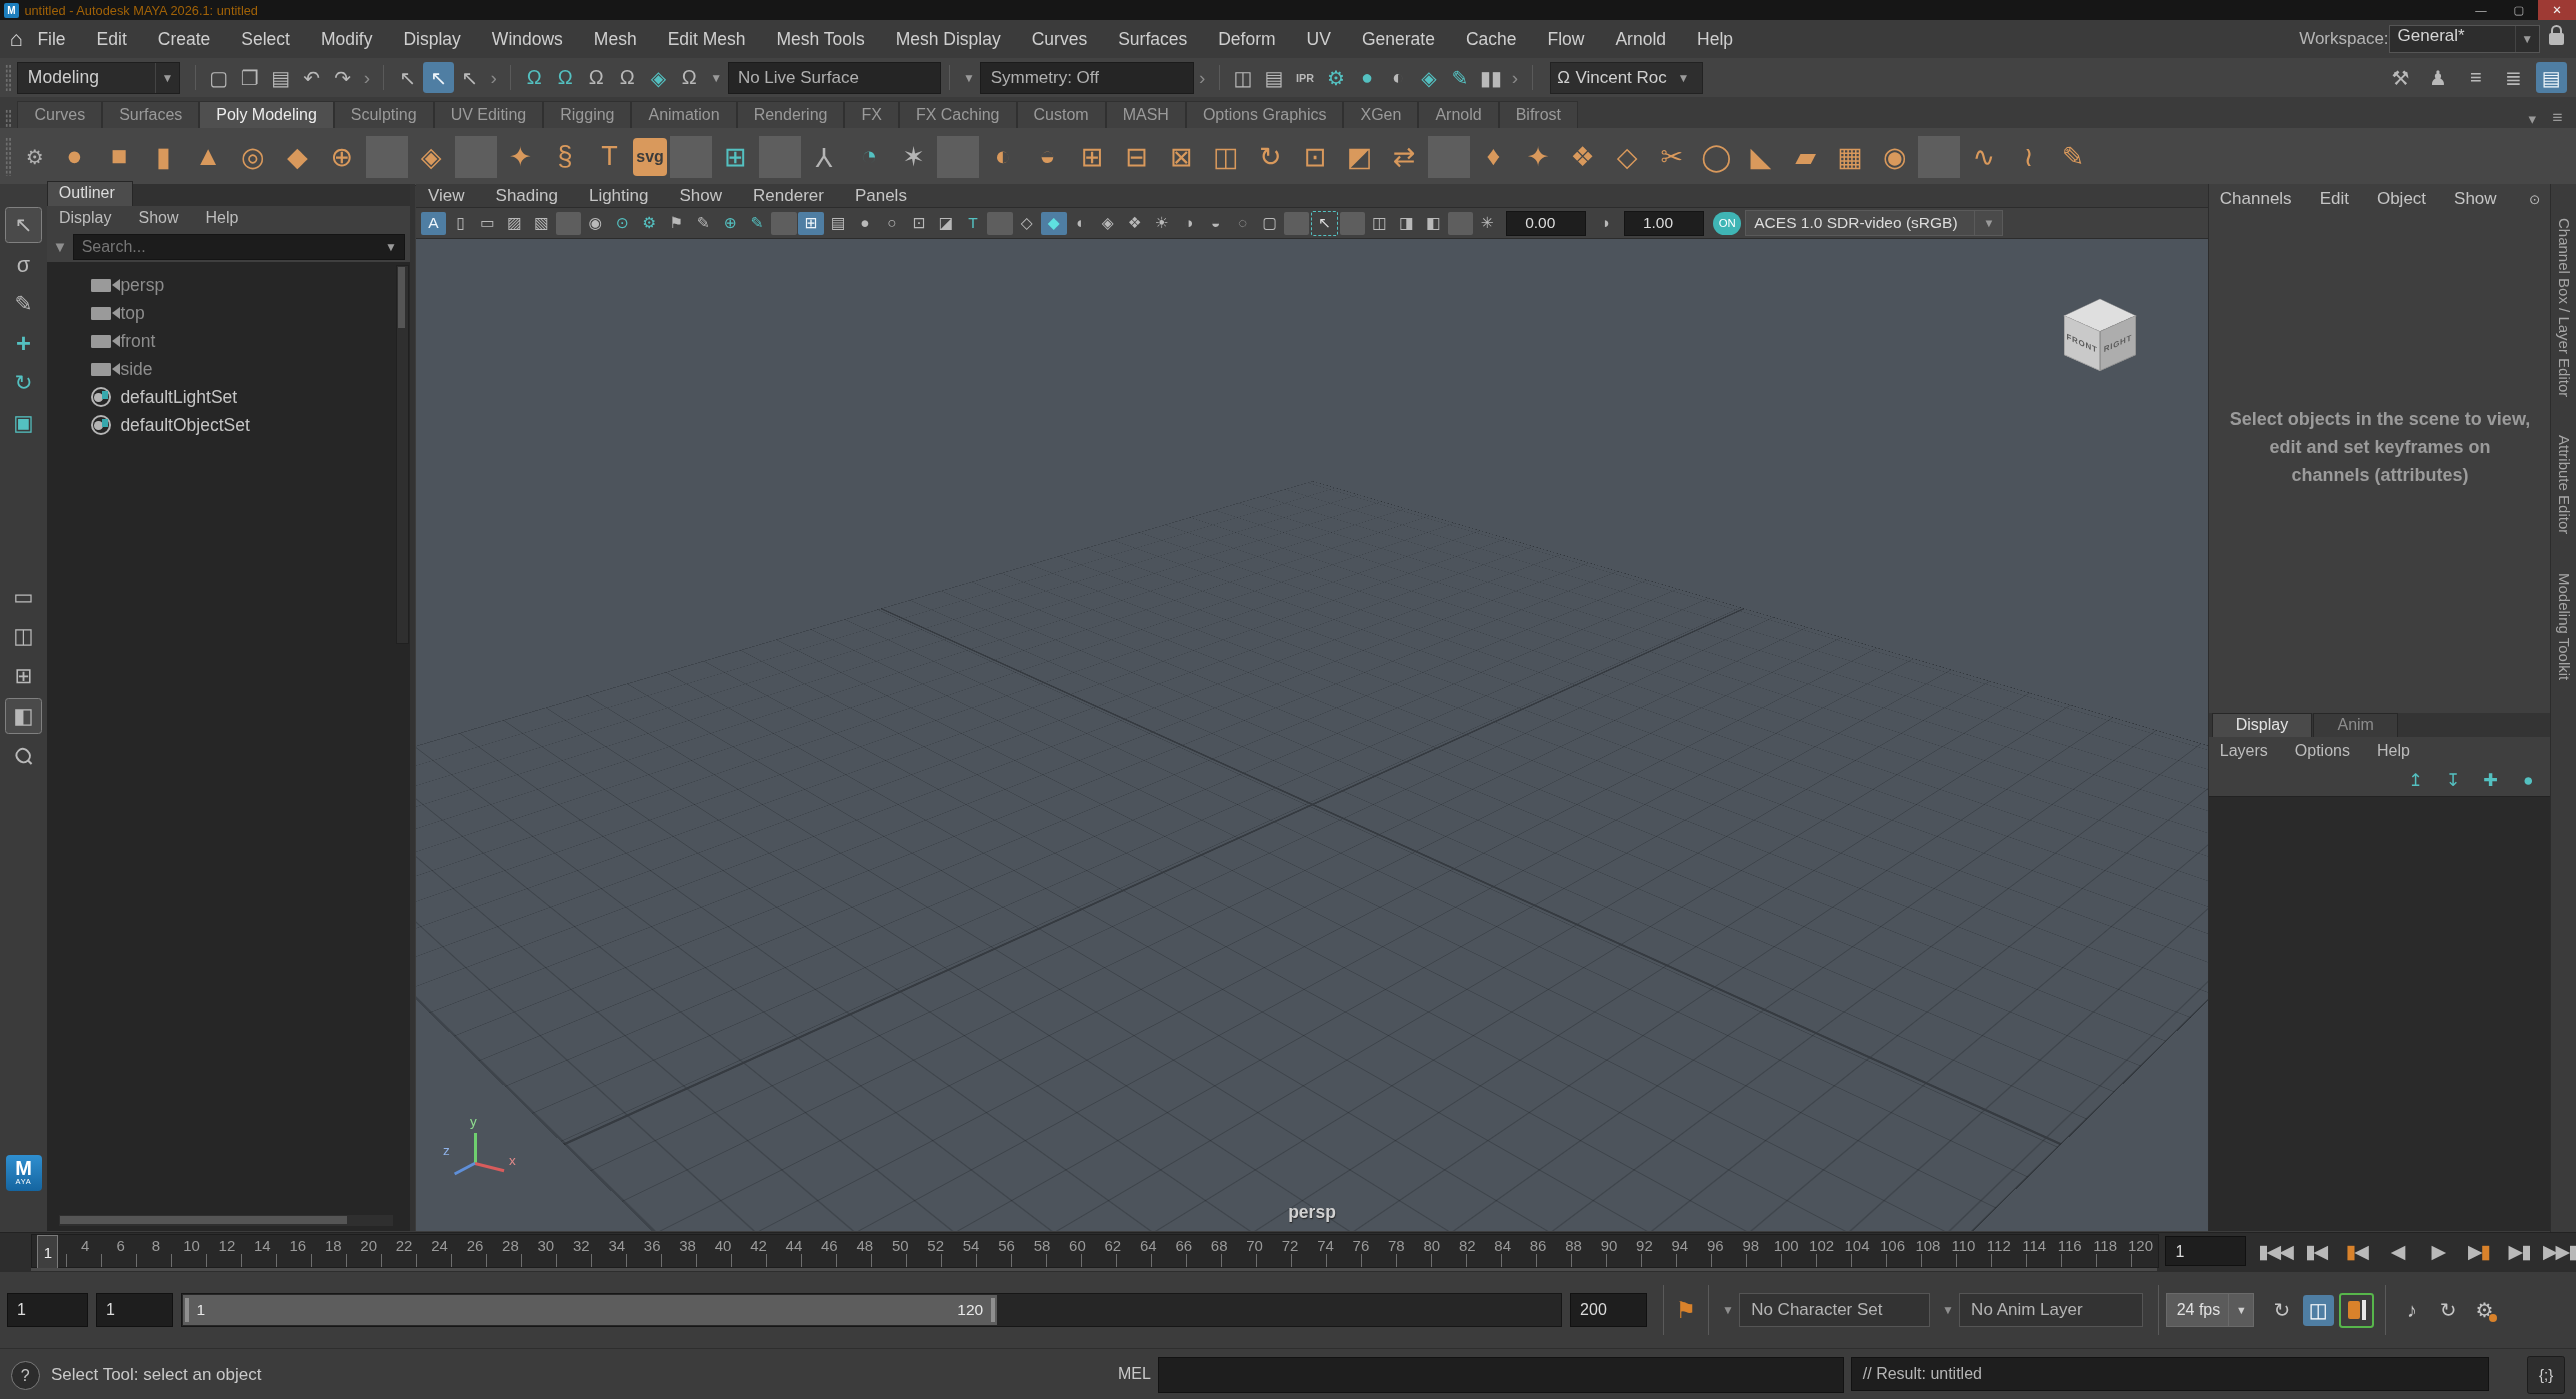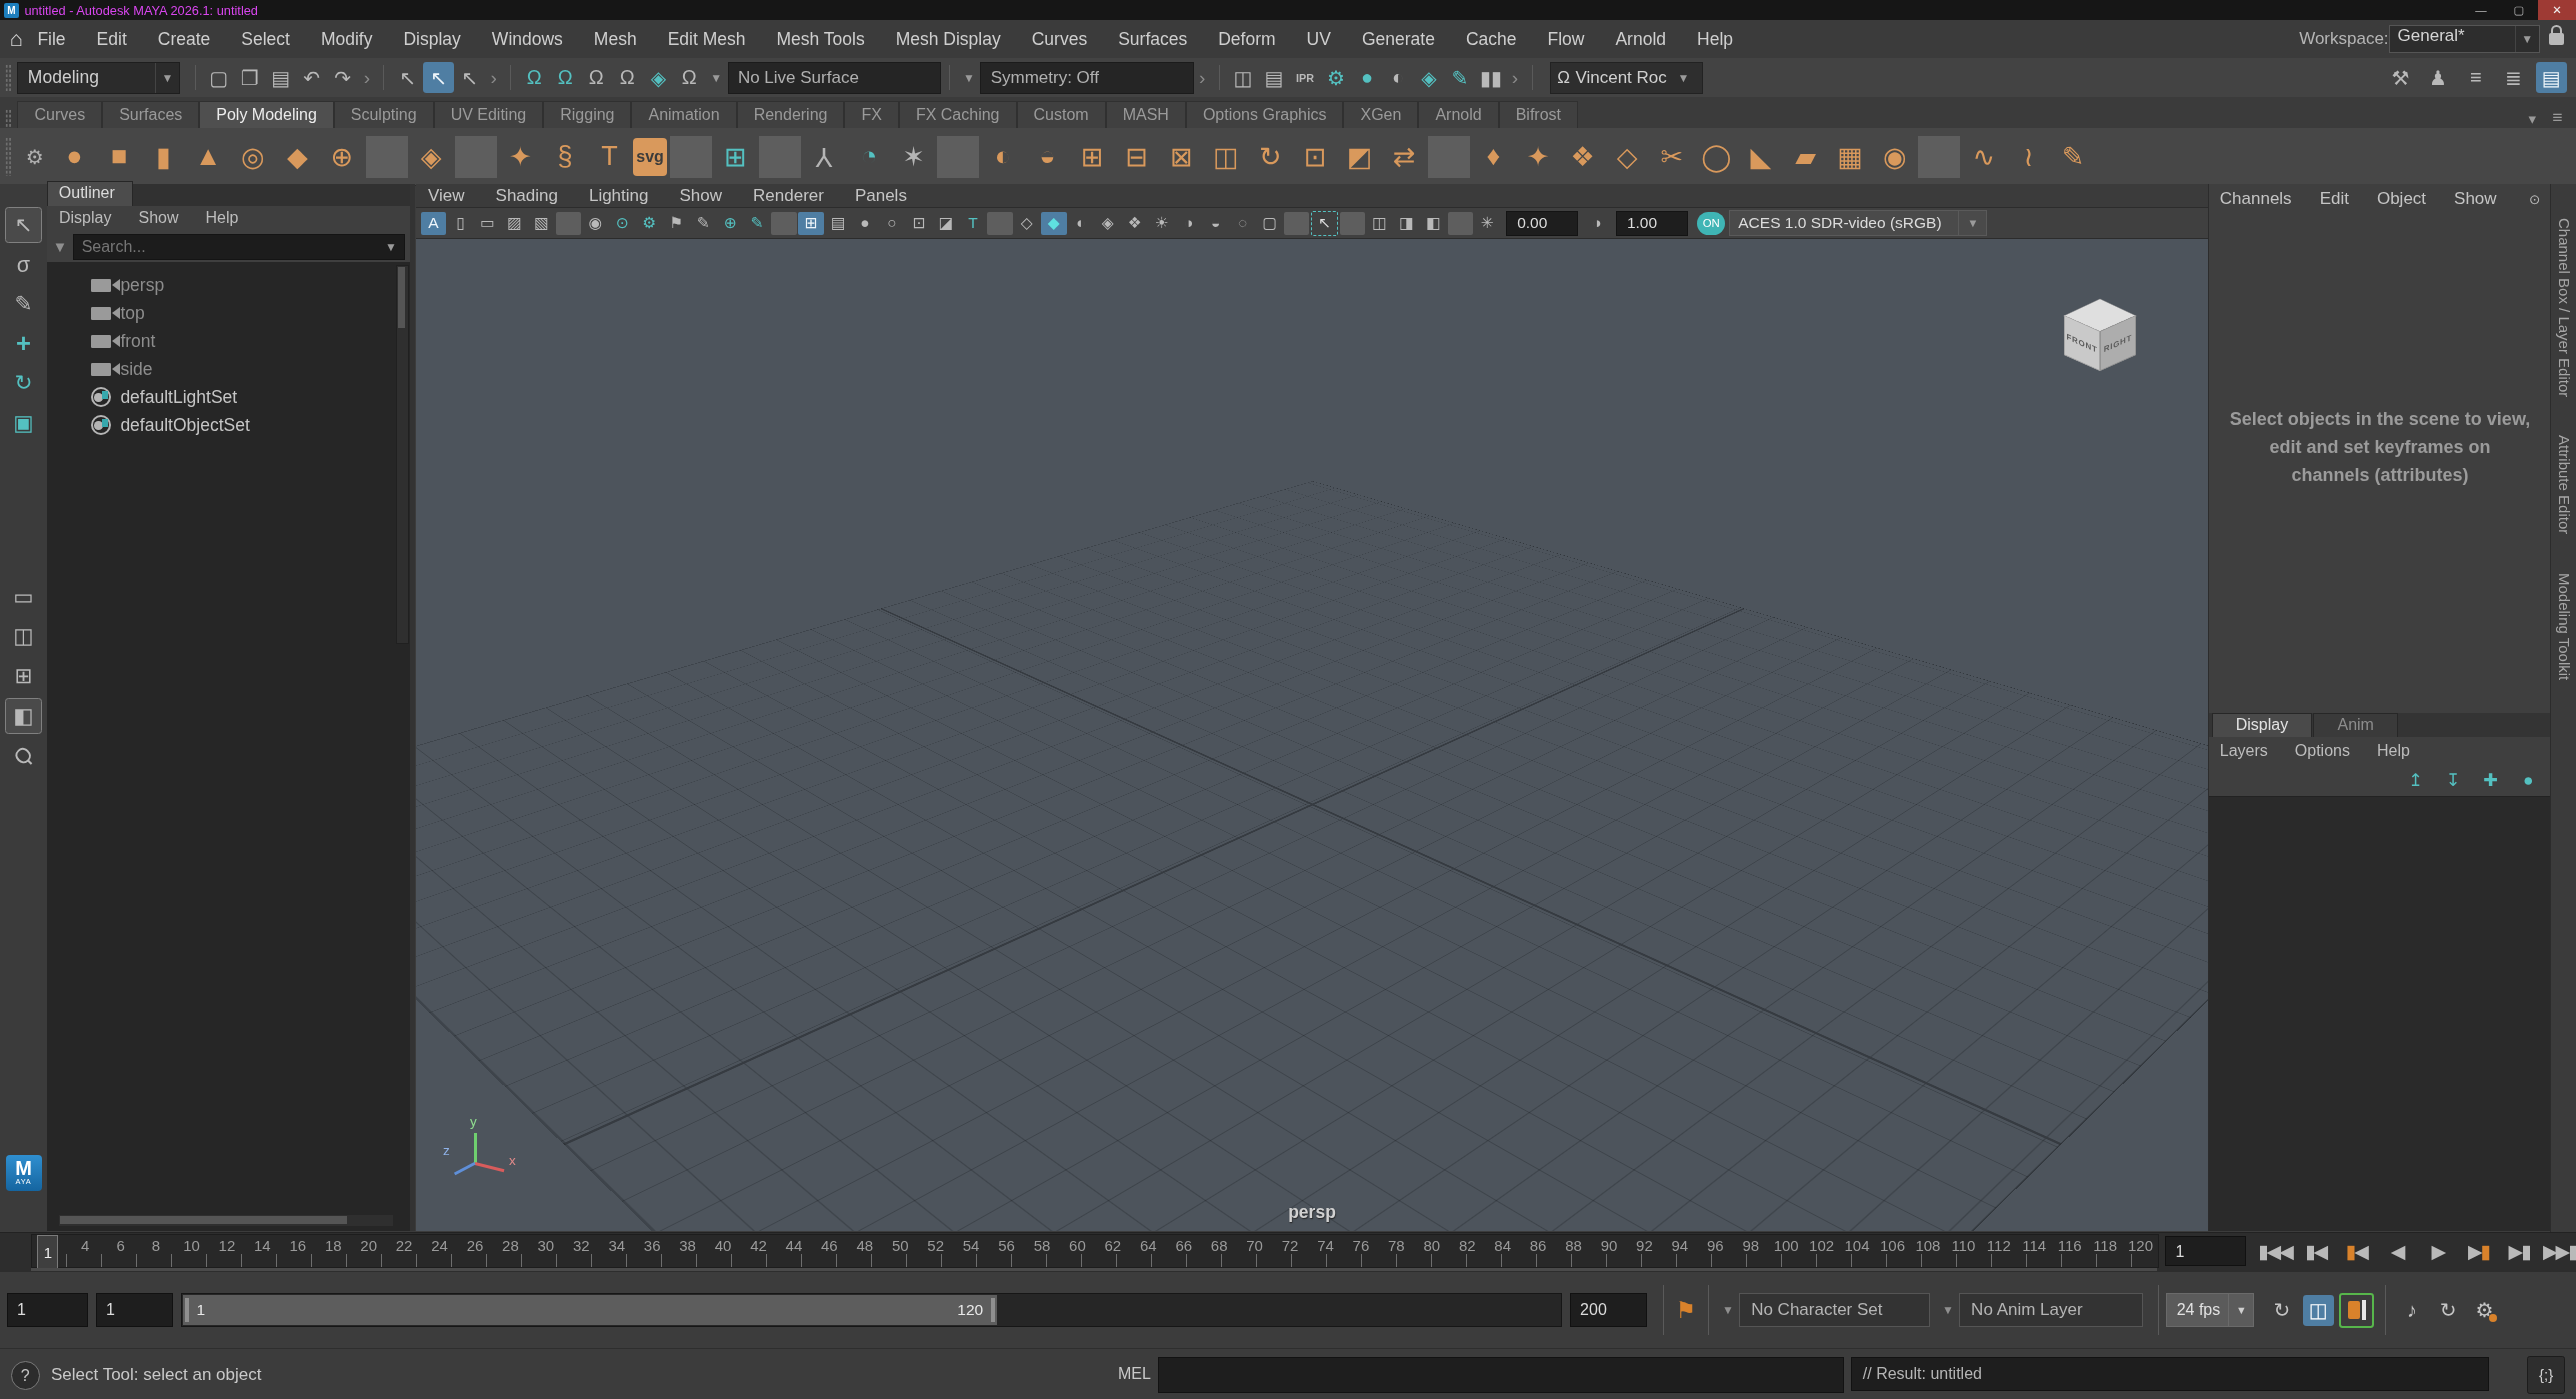--- a/index.html
+++ b/index.html
@@ -7,21 +7,21 @@
     width:2576px;height:1399px;position:relative;overflow:hidden;
     background:#3c3c3c;font-family:"Liberation Sans",sans-serif;
     color:#c8c8c8;-webkit-font-smoothing:antialiased;
   }
   .abs{position:absolute;}
   .row{display:flex;align-items:center;}
   .grow{flex:1 1 auto;}
   
   #titlebar{left:0;top:0;width:2576px;height:20px;background:#161616;display:flex;align-items:center;border-bottom:0.7px solid #000;}
   .maya-badge{width:15px;height:15px;margin:0 5.4px 0 4px;background:#1e7fbe;border-radius:2px;color:#fff;font-weight:bold;font-size:10px;display:flex;align-items:center;justify-content:center;}
-  #title-text{font-size:12.8px;color:#d946ef;}
+  #title-text{font-size:12.8px;color:#a16207;}
   .winbtn{width:38px;height:20px;display:flex;align-items:center;justify-content:center;font-size:11.4px;color:#bbb;}
   .winbtn.close{background:#9e3a34;color:#eee;}
   
   #menubar{left:0;top:20px;width:2576px;height:38px;background:#3b3b3b;border-bottom:0.7px solid #2c2c2c;display:flex;align-items:center;}
   .home-icon{font-size:21.5px;color:#d5d5d5;margin:0 15px 0 9.4px;}
   .menu-items{display:flex;gap:31px;font-size:17.5px;color:#cfcfcf;}
   .mitem{cursor:default;}
   .ws-label{font-size:17px;color:#b5b5b5;}
   .ws-box{width:141px;height:25.6px;background:#2d2d2d;border:0.7px solid #555;display:flex;align-items:flex-start;font-size:17px;color:#d5d5d5;padding-left:8px;}
   .ws-arrow{margin-left:auto;width:23px;height:100%;display:flex;align-items:center;justify-content:center;color:#9a9a9a;font-size:12px;border-left:0.7px solid #444;}
@@ -88,21 +88,21 @@
   .vscroll::before{content:'';position:absolute;left:1.3px;top:1.3px;width:6.7px;height:61px;background:#555;}
   .hscroll{position:absolute;left:12px;right:17.5px;bottom:5.4px;height:10.8px;background:#2f2f2f;}
   .hscroll::before{content:'';position:absolute;left:1.3px;top:1.3px;width:86%;height:8px;background:#555;}
   
   #splitter{left:410px;top:184px;width:5.4px;height:1047px;background:#333;}
   
   #viewport{left:416px;top:184px;width:1792px;height:1047px;background:#3b3b3b;display:flex;flex-direction:column;}
   .vp-menus{height:23px;display:flex;align-items:center;gap:31px;font-size:17px;color:#c5c5c5;padding-left:12px;}
   .vp-iconbar{height:30px;background:#404040;border-top:0.7px solid #2c2c2c;border-bottom:0.7px solid #2c2c2c;display:flex;align-items:center;padding-left:4px;}
   .vp-iconbar .icon{width:25.6px;height:23px;font-size:15.5px;border-radius:2px;margin:0 0.7px;}
-  .vp-field{width:62px;height:23px;background:#1e1e1e;border:0.7px solid #141414;color:#dcdcdc;font-size:15.5px;display:flex;align-items:center;padding-left:8px;margin:0 5.4px;}
+  .vp-field{width:62px;height:23px;background:#1e1e1e;border:0.7px solid #141414;color:#dcdcdc;font-size:15.5px;display:flex;align-items:center;padding-left:16px;margin:0 5.4px;}
   .vp-field input{width:100%;background:transparent;border:none;outline:none;color:#dcdcdc;font-size:15.5px;font-family:inherit;}
   .on-btn{width:28px;height:23px;border-radius:11.4px;background:#3fb5b5;color:#fff;font-size:11.4px;font-weight:normal;display:flex;align-items:center;justify-content:center;margin:0 4px;}
   .cs-box{width:248px;height:24px;background:#4a4a4a;border:0.7px solid #5a5a5a;display:flex;align-items:center;font-size:15.5px;color:#dcdcdc;padding-left:8px;}
   .cs-arrow{margin-left:auto;width:27px;height:100%;border-left:0.7px solid #5a5a5a;display:flex;align-items:center;justify-content:center;color:#9a9a9a;font-size:11.4px;}
   #vp-canvas{flex:1;position:relative;background:#4d545c;overflow:hidden;}
   .grid-plane{position:absolute;left:calc(50% - 774px);top:calc(57% - 774px);width:1547px;height:1547px;
     background:
       linear-gradient(to right,transparent calc(50% - 1.3px),#363b41 calc(50% - 1.3px) calc(50% + 1.3px),transparent calc(50% + 1.3px)),
       linear-gradient(to bottom,transparent calc(50% - 1.3px),#363b41 calc(50% - 1.3px) calc(50% + 1.3px),transparent calc(50% + 1.3px)),
       repeating-linear-gradient(0deg,rgba(20,24,28,0.28) 0 1.3px,transparent 1.3px 48px),

